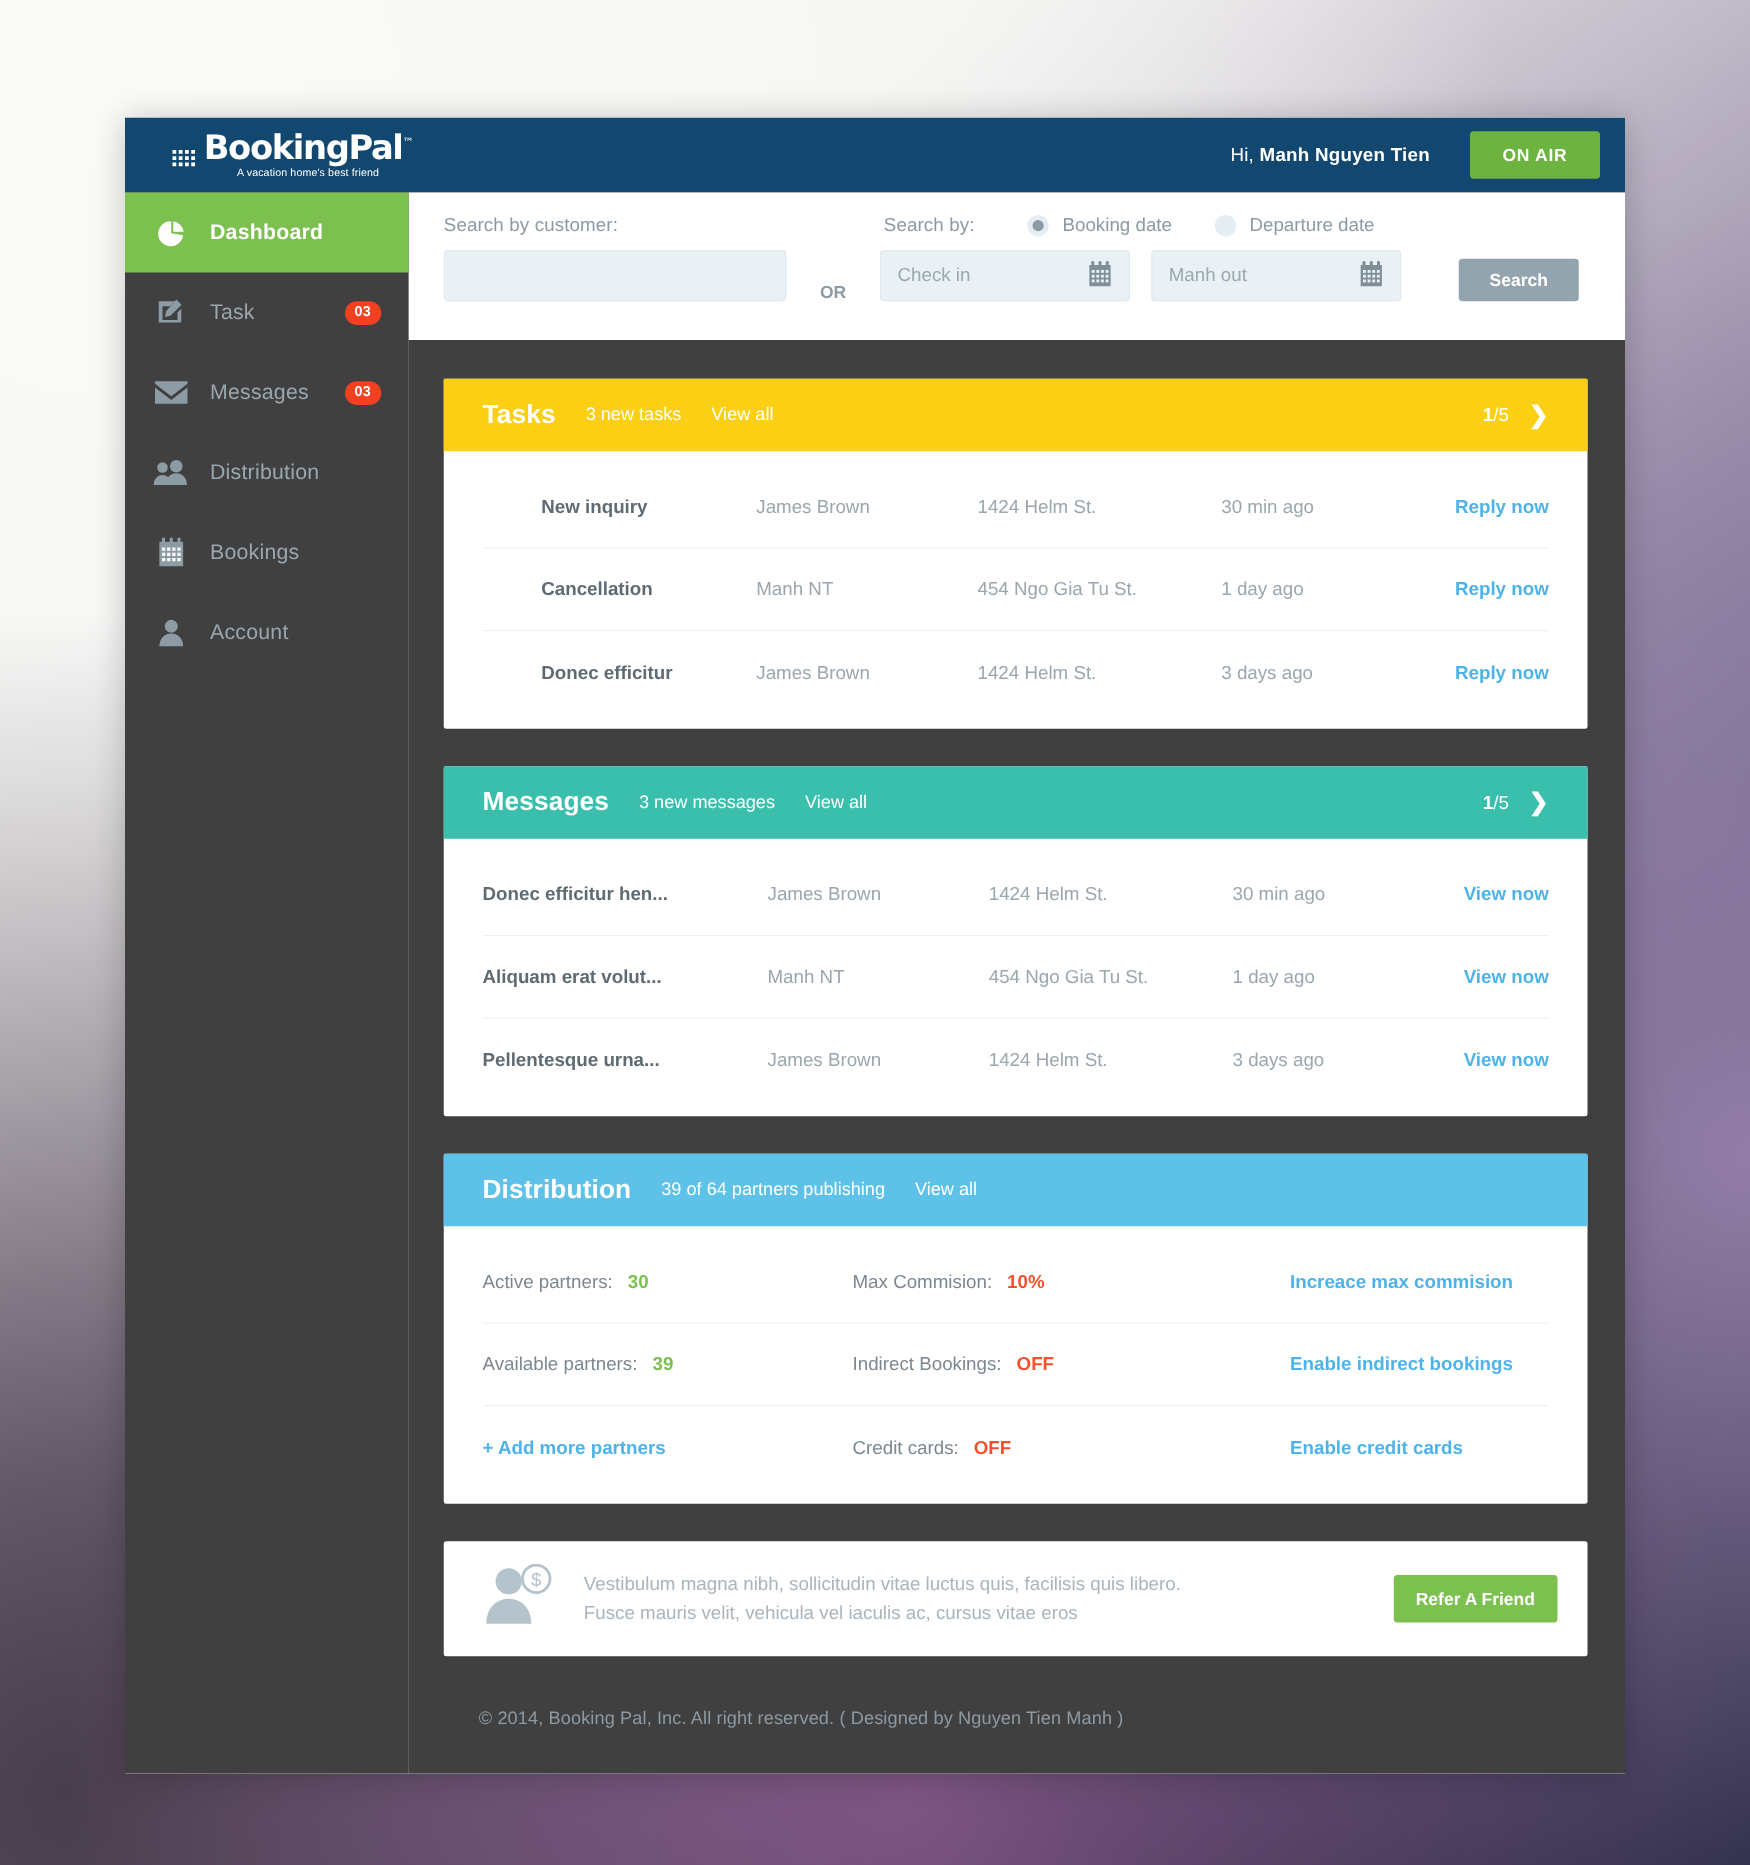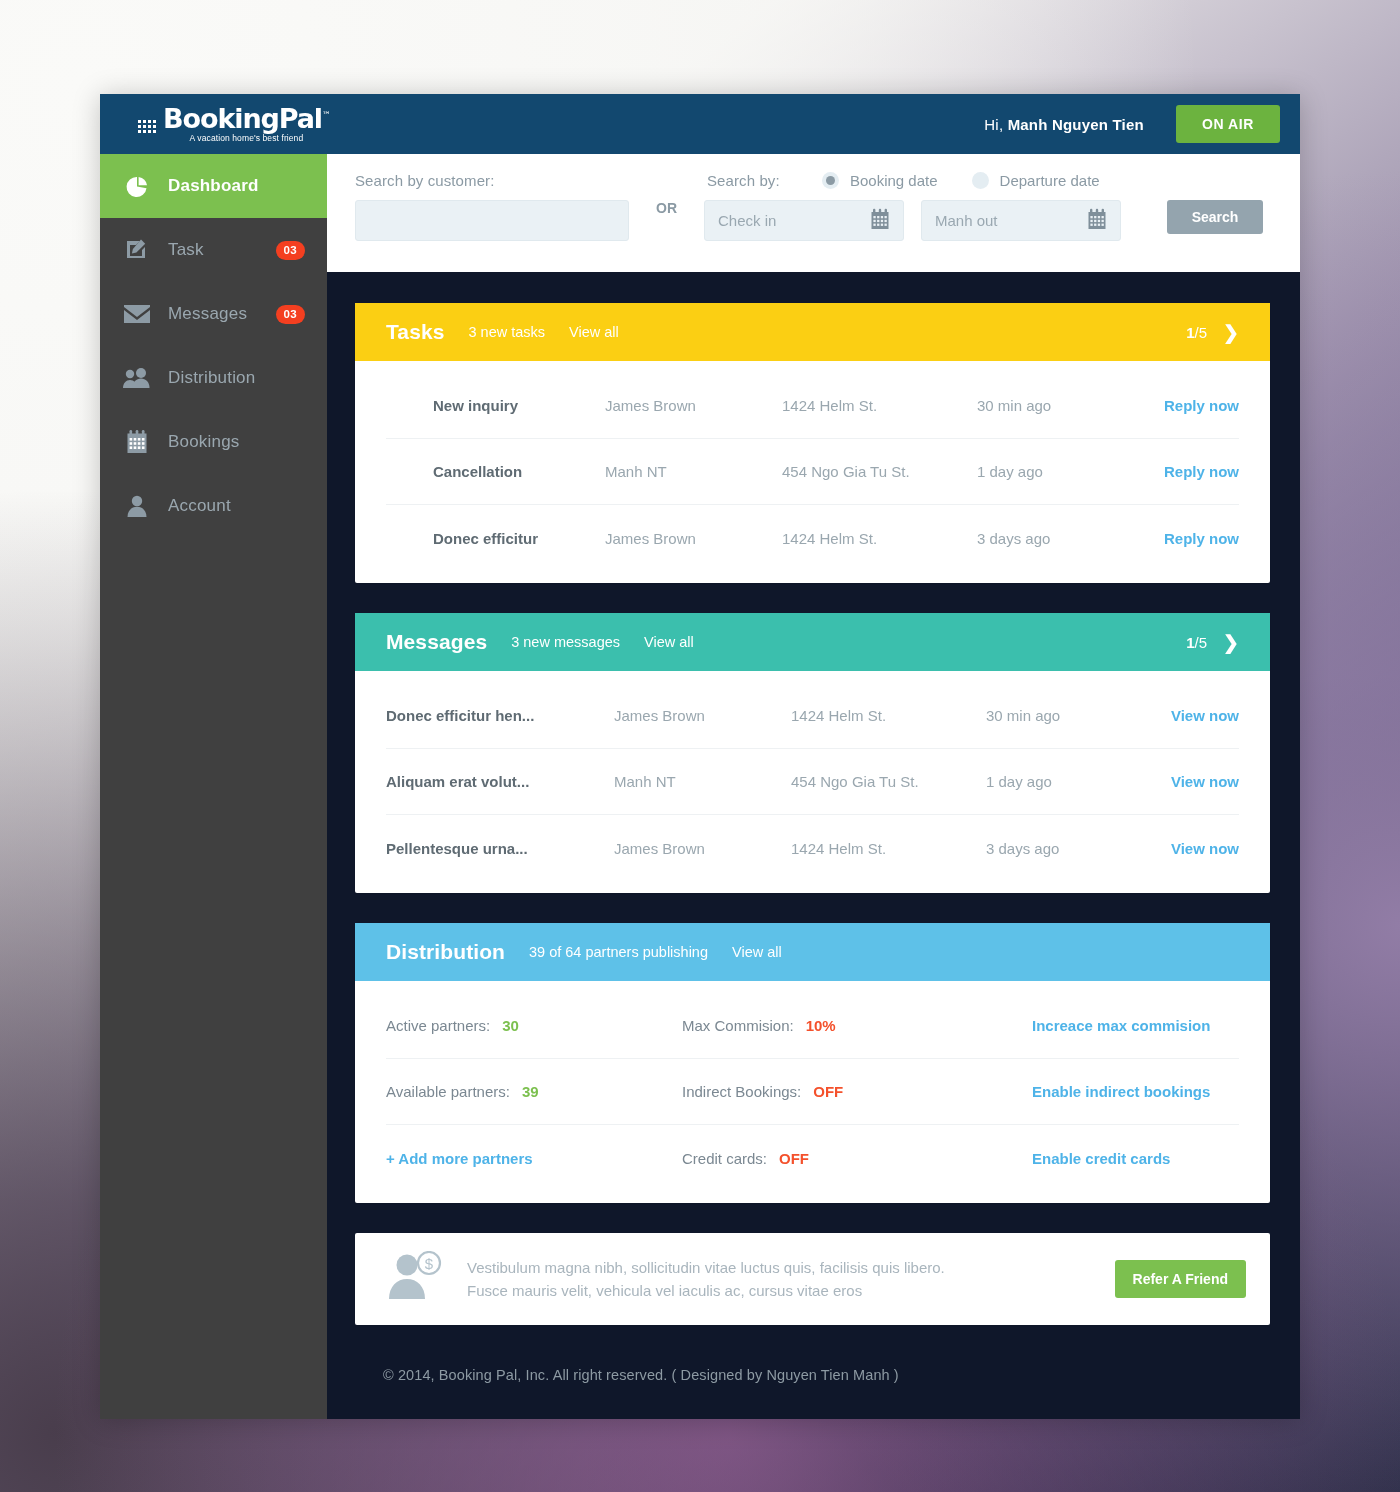--- a/index.html
+++ b/index.html
@@ -72,42 +72,42 @@
   .nav-item .ic { width: 30px; display: flex; align-items: center; justify-content: center; }
   .nav-label { font-size: 17px; color: #9aa7af; letter-spacing: 0.2px; flex: 1; }
   .nav-item.active .nav-label { color: #ffffff; font-weight: bold; }
   .badge {
     background: #f43f20; color: #fff; font-size: 11.5px; font-weight: bold;
     padding: 3px 8px 4px; border-radius: 10px; letter-spacing: 0.3px;
   }
   .icon-svg { display: block; }
 
   
-  .content { flex: 1; background: #0f172a; }
+  .content { flex: 1; background: #404040; }
 
   .searchbar {
     background: #ffffff; padding: 18px 30px 26px 28px;
     height: 118px;
   }
   .sb-labels { display: flex; align-items: center; }
   .sb-label { font-size: 15px; color: #8b9aa4; letter-spacing: 0.1px; }
   .lab-cust { width: 352px; }
   .lab-by { width: 115px; }
   .radio-group { display: flex; align-items: center; gap: 34px; }
   .radio { display: flex; align-items: flex-start; gap: 11px; cursor: pointer; }
   .radio .dot {
     width: 17px; height: 17px; border-radius: 50%; background: #e4edf2;
     display: flex; align-items: center; justify-content: center;
   }
   .radio.on .dot::after {
     content: ""; width: 9px; height: 9px; border-radius: 50%; background: #8b9aa4;
   }
   .radio span { font-size: 15px; color: #8b9aa4; }
 
-  .sb-fields { display: flex; align-items: flex-start; margin-top: 11px; }
+  .sb-fields { display: flex; align-items: flex-end; margin-top: 11px; }
   .txt-input {
     width: 274px; height: 41px; background: #eaf1f5; border: 1px solid #e0e9ee;
     border-radius: 3px; padding: 0 12px; font-size: 15px; color: #8b9aa4;
     font-family: "Liberation Sans", sans-serif;
   }
   .or { font-size: 14px; font-weight: bold; color: #8b9aa4; margin: 0 27px; }
   .date-field {
     width: 200px; height: 41px; background: #eaf1f5; border: 1px solid #e0e9ee;
     border-radius: 3px; display: flex; align-items: center; justify-content: space-between;
     padding: 0 13px; cursor: pointer;

